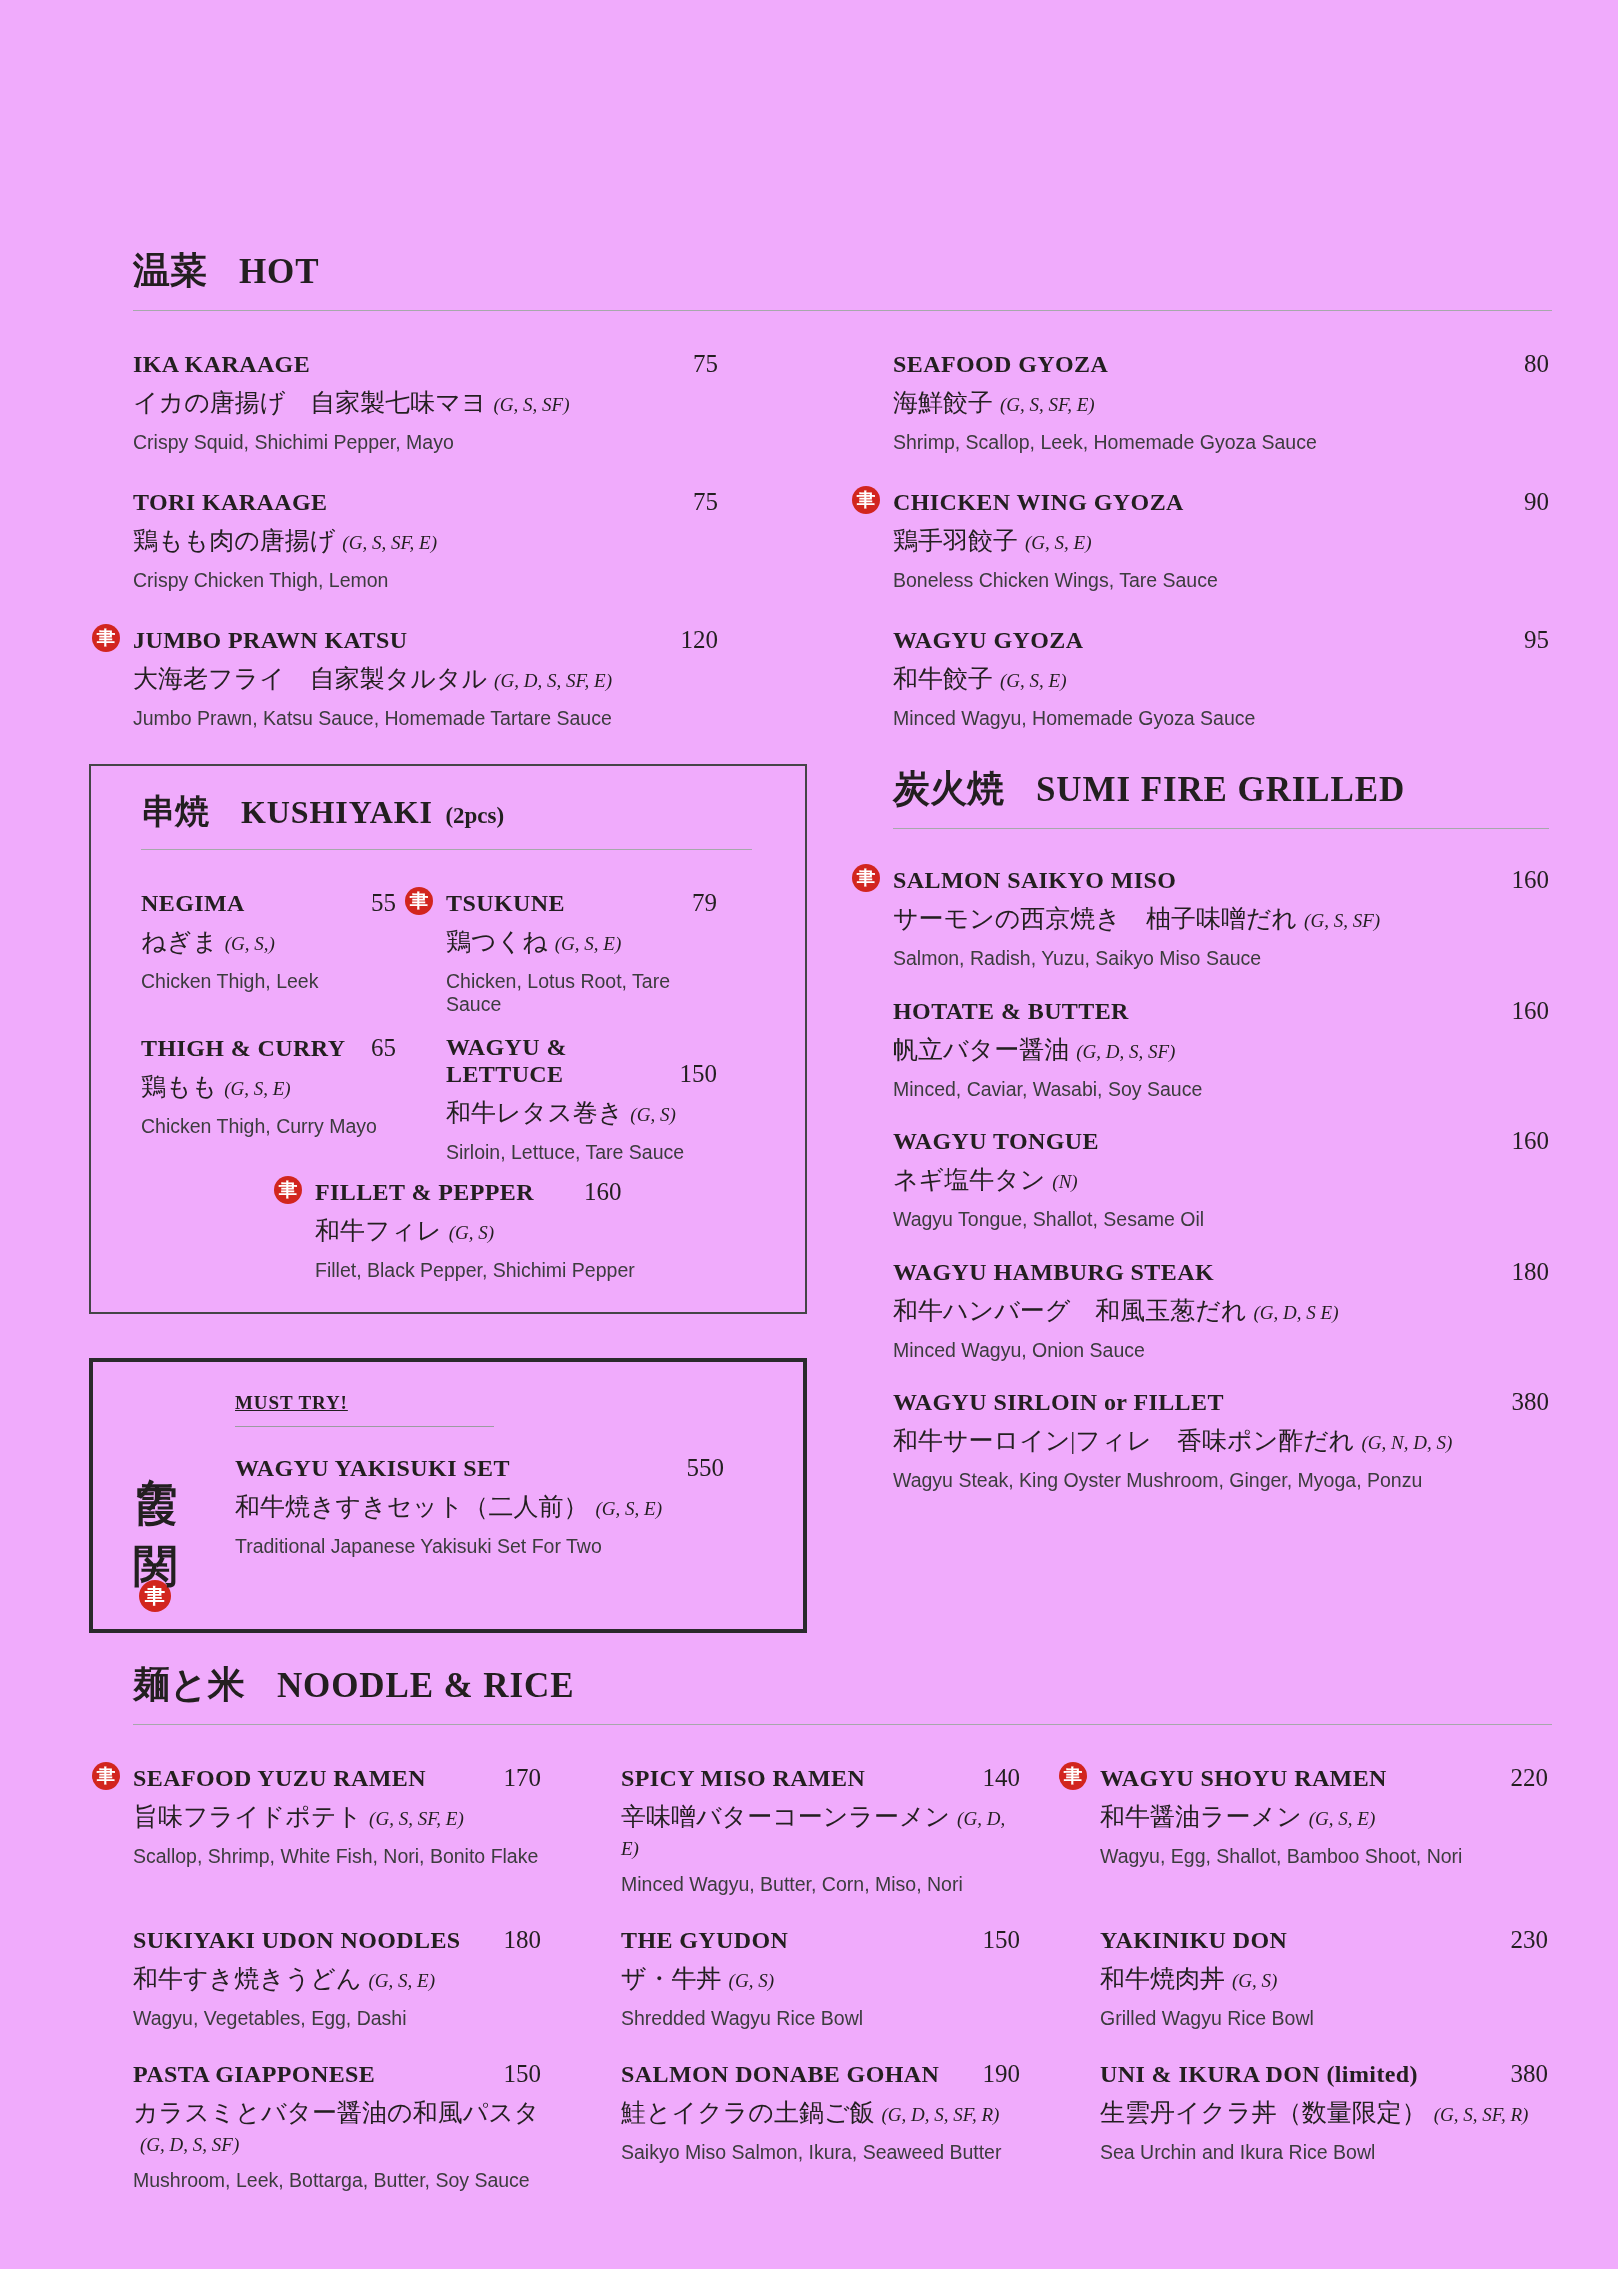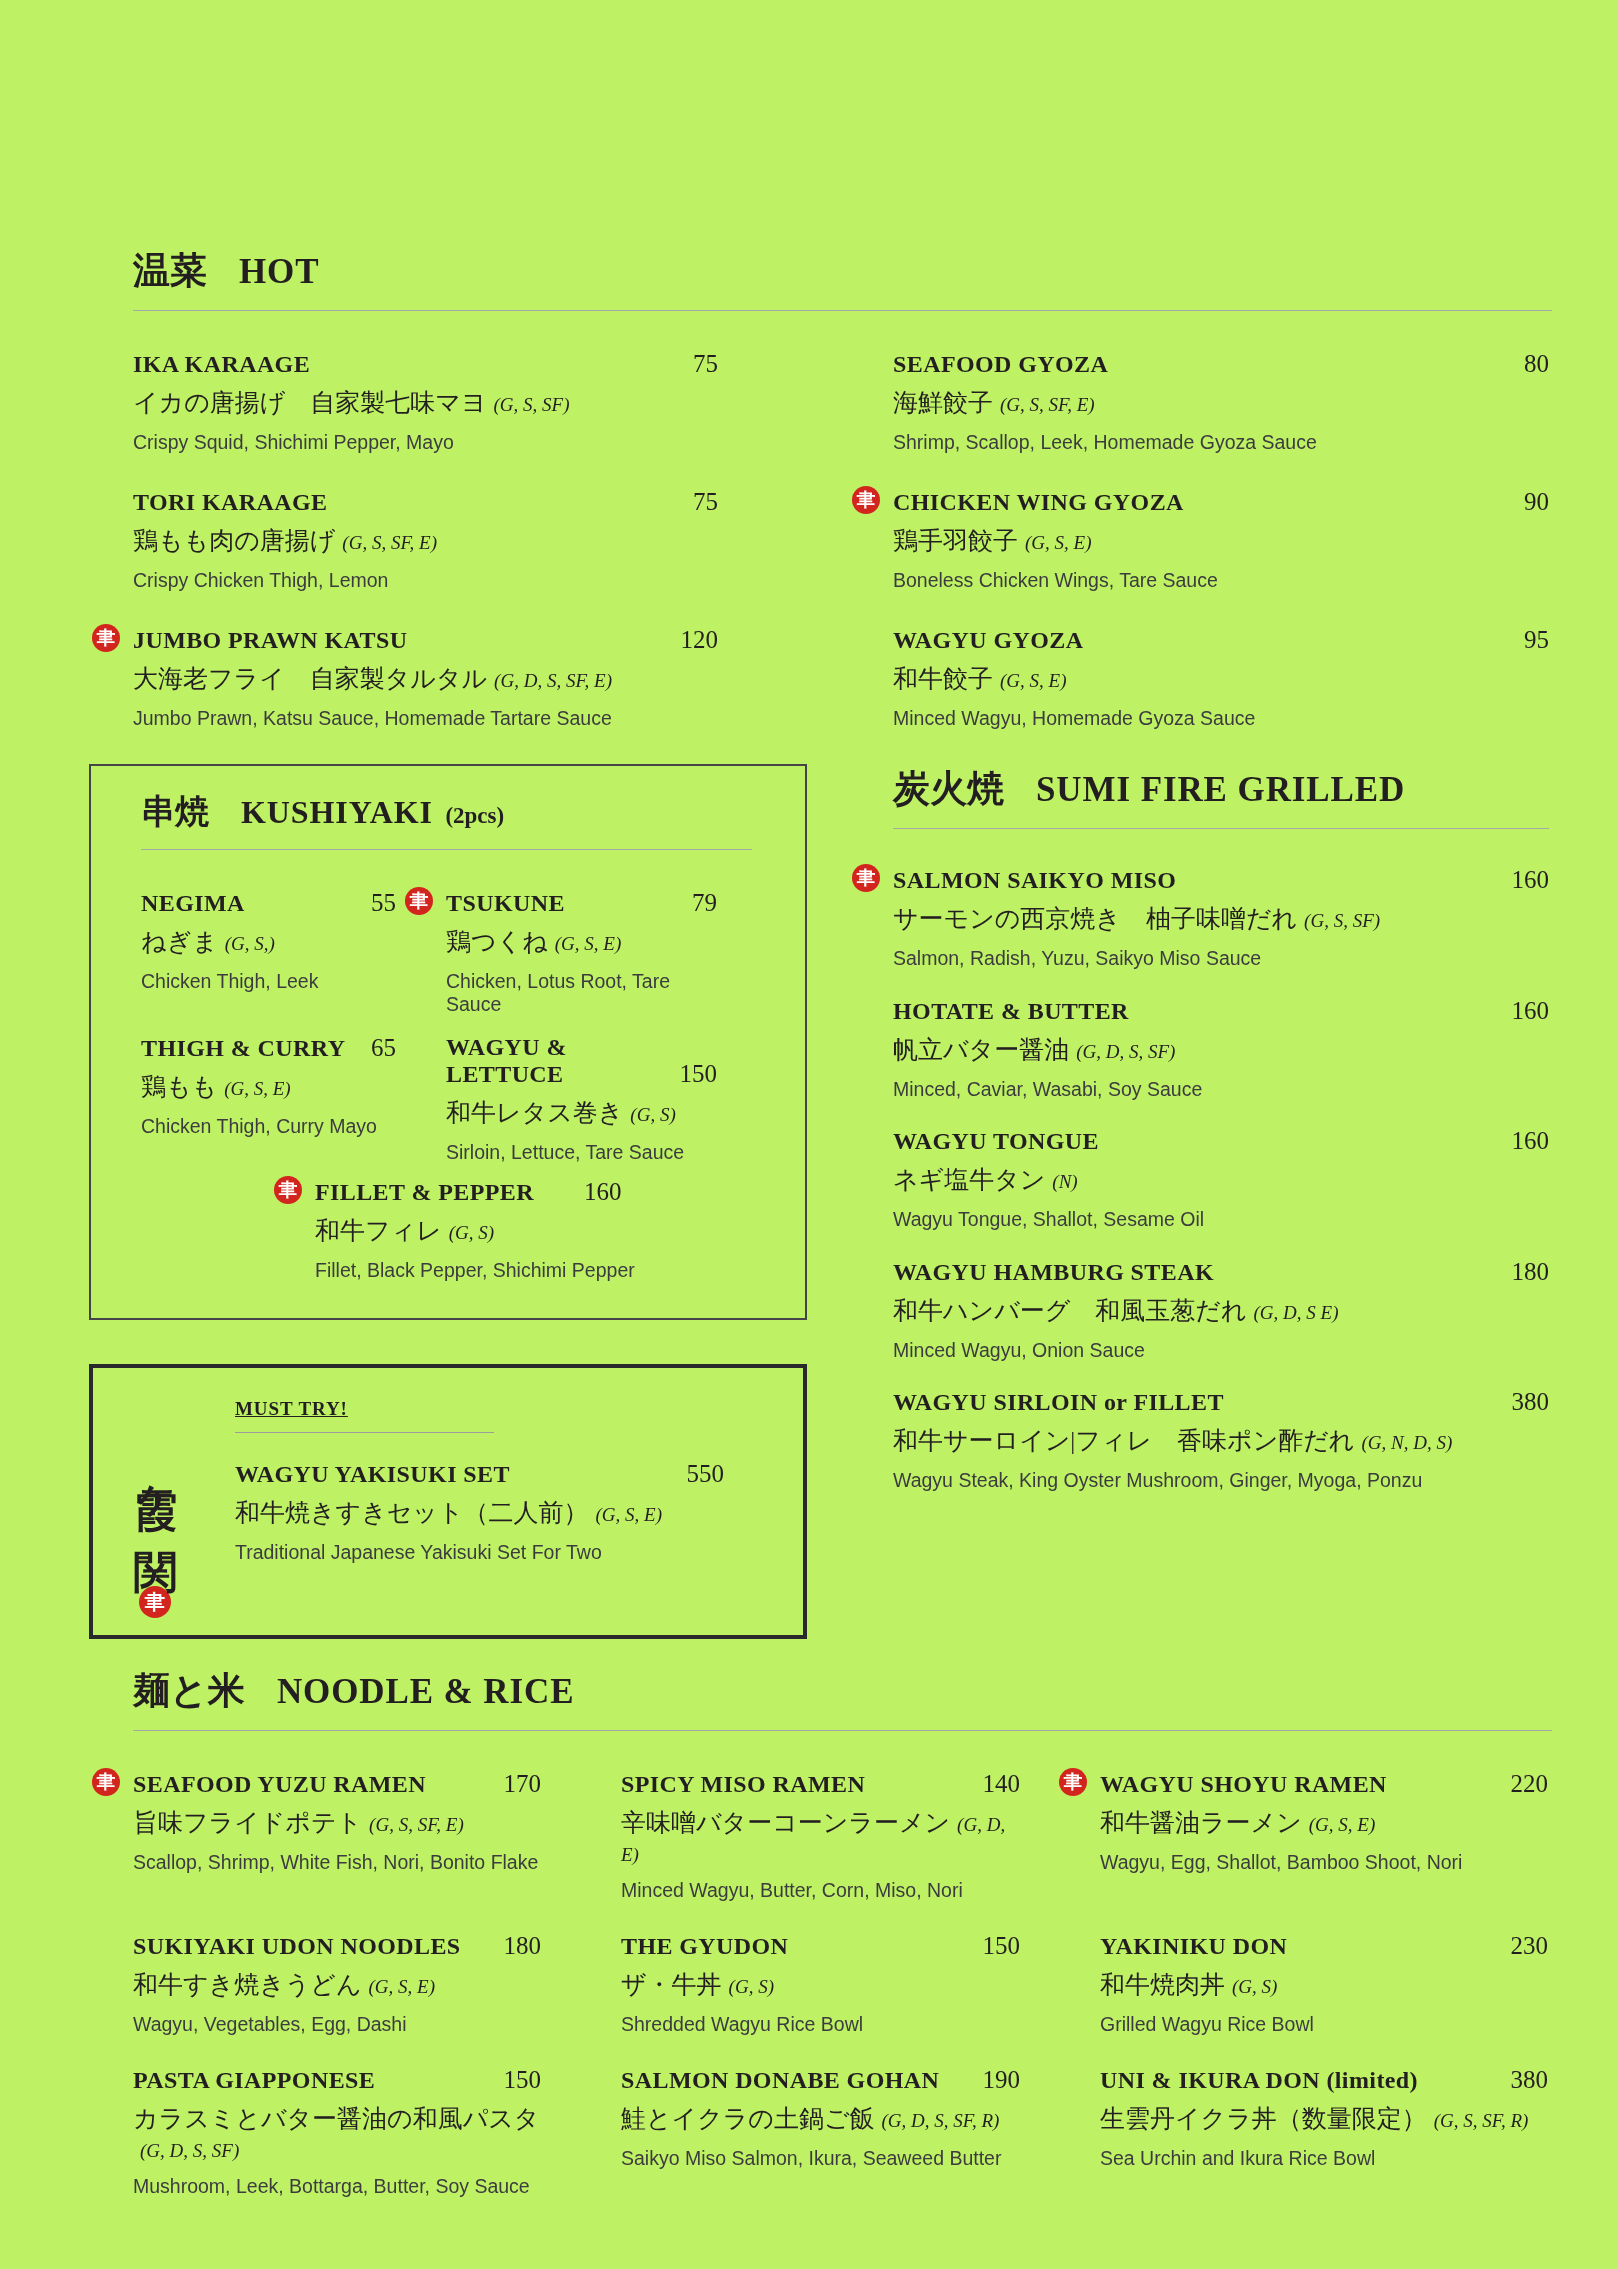--- a/index.html
+++ b/index.html
@@ -1,18 +1,18 @@
 <!DOCTYPE html>
 <html style="font-size:14px"><head>
 <meta charset="utf-8">
 <style>
   html,body{margin:0;padding:0;background:#ffffff;}
   .page{
     position:relative;width:1618px;height:2270px;box-sizing:border-box;
-    background:#bef264;color:#231f20;overflow:hidden;
+    background:#f0abfc;color:#231f20;overflow:hidden;
     padding:246px 66px 0 133px;
     font-family:"Liberation Serif","DejaVu Serif",serif;
   }
   
   .sec-head{display:flex;align-items:baseline;gap:32px;}
   .sec-head .sh-jp{font-size:37px;font-weight:bold;}
   .sec-head .sh-en{font-size:35px;font-weight:bold;letter-spacing:0.9px;}
   .sec-head .sh-note{font-size:23px;font-weight:bold;margin-left:-19.5px;}
   .rule{border:none;border-top:1.8px solid #a6a8ab;margin:14px 0 0 0;}
   
@@ -24,21 +24,21 @@
   .pr{font-size:25px;}
   .jp-line{margin-top:8px;font-size:25px;}
   .al{font-size:19px;font-style:italic;margin-left:7px;}
   .ds{margin-top:12px;font-size:19.5px;color:#3c3c3e;font-family:"Liberation Sans","DejaVu Sans",sans-serif;}
   .seal{
     position:absolute;left:-41px;top:-1.8px;width:28px;height:28px;border-radius:50%;
     background:#d2251e;color:#ffffff;display:flex;align-items:center;justify-content:center;
     font-size:18.6px;font-weight:bold;line-height:1;
   }
   
-  .kbox{box-sizing:border-box;width:718px;margin:10.6px 0 44px -44px;border:2.7px solid #454547;padding:23px 53px 13px 50px;}
+  .kbox{box-sizing:border-box;width:718px;margin:10.6px 0 44px -44px;border:2.7px solid #454547;padding:23px 53px 7px 50px;}
   .kbox .sec-head .sh-jp{font-size:34px;}
   .kbox .sec-head .sh-en{font-size:32px;}
   .kgrid{display:grid;grid-template-columns:255px 271px;column-gap:50px;row-gap:17.7px;margin-top:39px;}
   .kit{margin-bottom:0;}
   .kfeat{margin:14px 0 23px 174px;}
   .kfeat .nr{justify-content:flex-start;}
   .kfeat .pr{margin-left:50px;}
   
   .mbox{box-sizing:border-box;width:718px;margin-left:-44px;border:4.4px solid #2a2a2c;padding:30px 35px 17.7px 30px;display:flex;}
   .callig{width:64px;margin-right:48px;text-align:center;}

